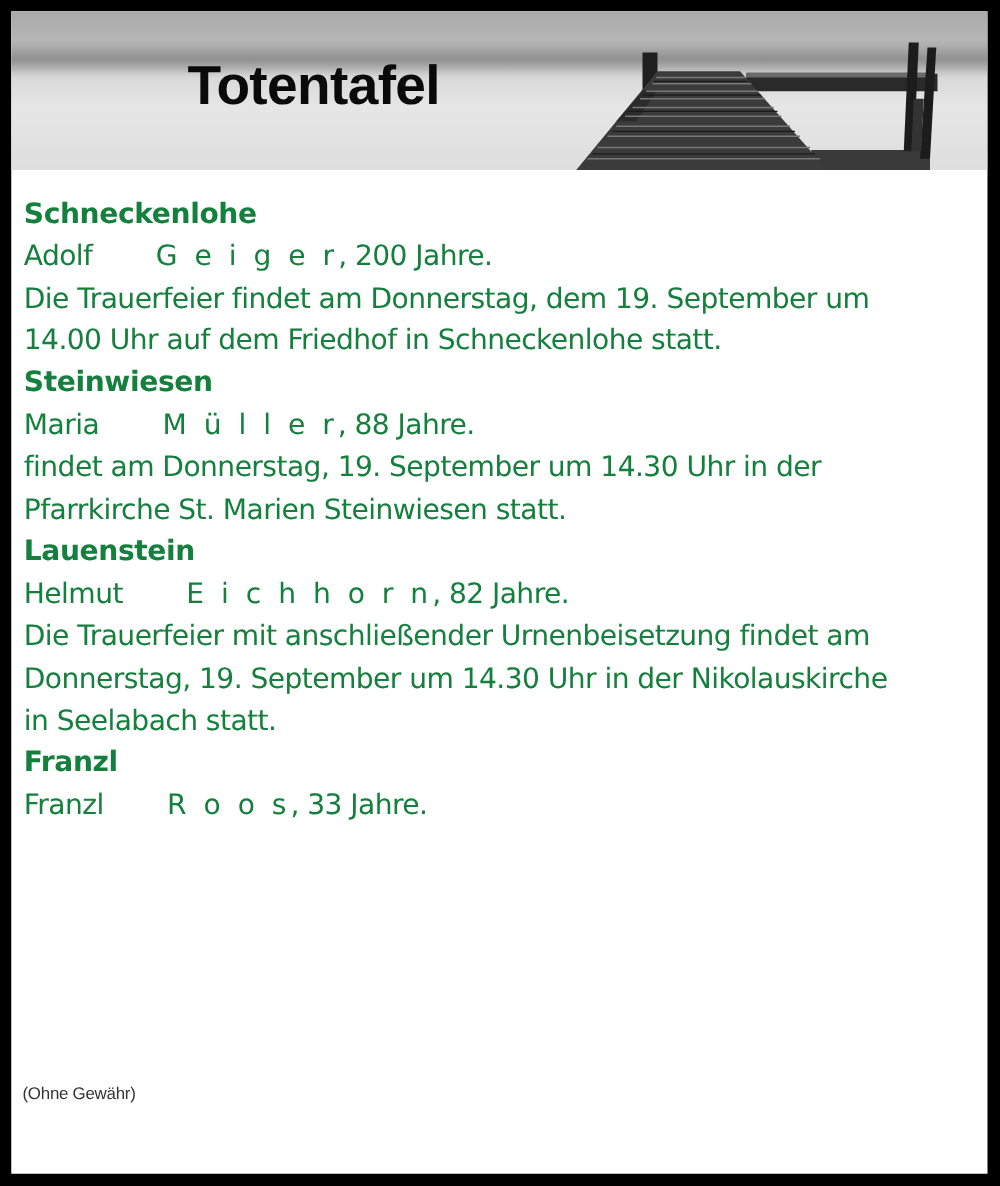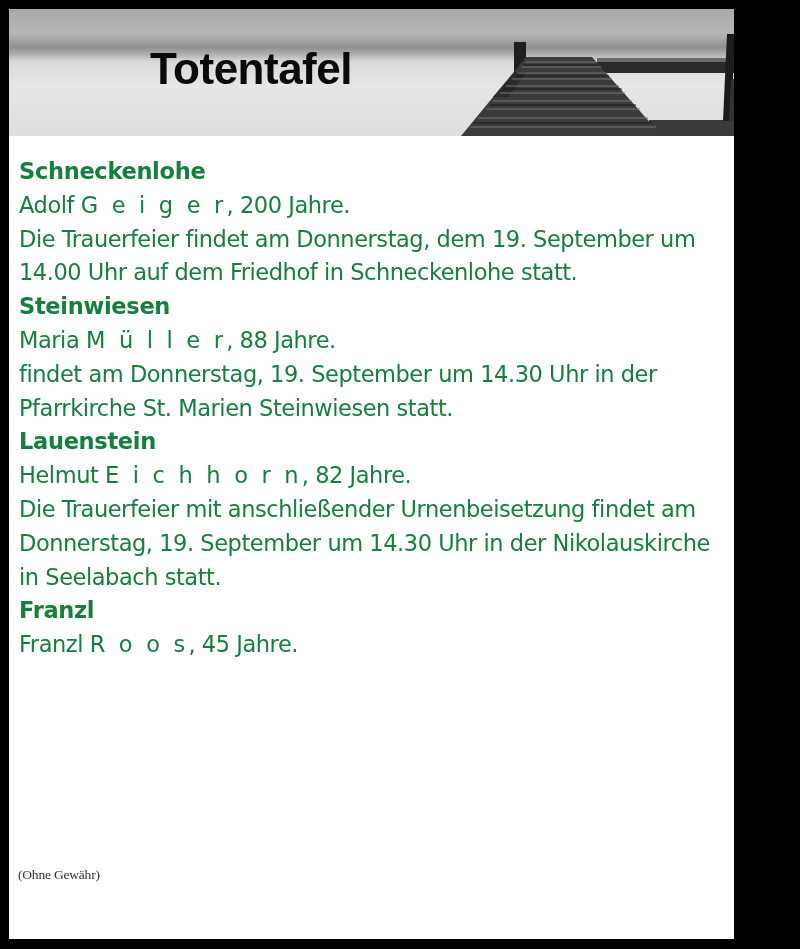--- a/index.html
+++ b/index.html
@@ -10,21 +10,21 @@
     body {
       width: 800px;
       height: 949px;
       position: relative;
       overflow: hidden;
     }
     .frame {
       position: absolute;
       left: 9px;
       top: 9px;
-      width: 725px;
+      width: 781px;
       height: 930px;
       background: #fff;
       overflow: hidden;
     }
     .header {
       position: absolute;
       left: 0;
       top: 0;
       width: 781px;
       height: 127px;
@@ -65,26 +65,27 @@
       line-height: 33.8px;
       white-space: nowrap;
       letter-spacing: -0.45px;
     }
     .place {
       font-weight: bold;
       letter-spacing: -0.3px;
     }
     .spaced {
       letter-spacing: 3.2px;
+      margin-left: 44px;
     }
     .disclaimer {
       position: absolute;
       left: 9px;
       top: 858px;
-      font-family: Liberation Serif, serif;
+      font-family: Liberation Sans, sans-serif;
       font-size: 13.5px;
       color: #333;
       letter-spacing: -0.2px;
     }
   </style>
 </head>
 <body>
 
 <div class="frame">
 
@@ -148,20 +149,20 @@
     <div>
       <div class="line place">Lauenstein</div>
       <div class="line"><span>Helmut</span> <span class="spaced">E i c h h o r n</span><span>, 82 Jahre.</span></div>
       <div class="line">Die Trauerfeier mit anschließender Urnenbeisetzung findet am</div>
       <div class="line">Donnerstag, 19. September um 14.30 Uhr in der Nikolauskirche</div>
       <div class="line">in Seelabach statt.</div>
     </div>
 
     <div>
       <div class="line place">Franzl</div>
-      <div class="line"><span>Franzl</span> <span class="spaced">R o o s</span><span>, 45 Jahre.</span></div>
+      <div class="line"><span>Franzl</span> <span class="spaced">R o o s</span><span>, 33 Jahre.</span></div>
     </div>
 
 
   </div>
 
   <div class="disclaimer">(Ohne Gewähr)</div>
 </div>
 
 </body></html>

